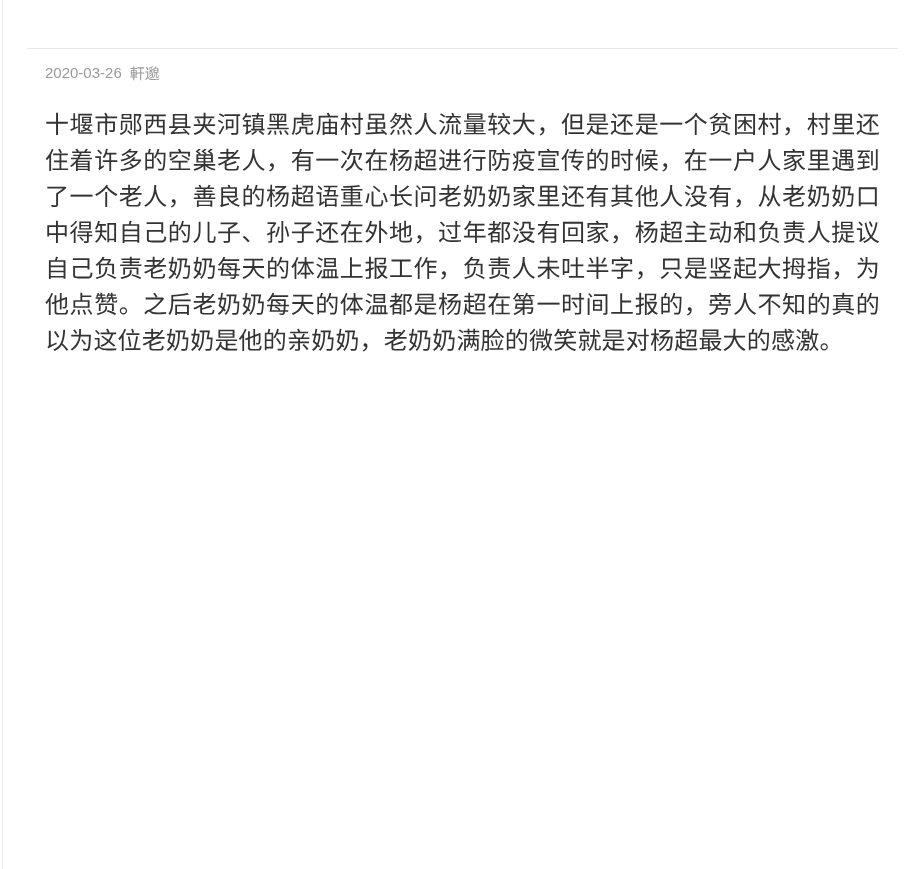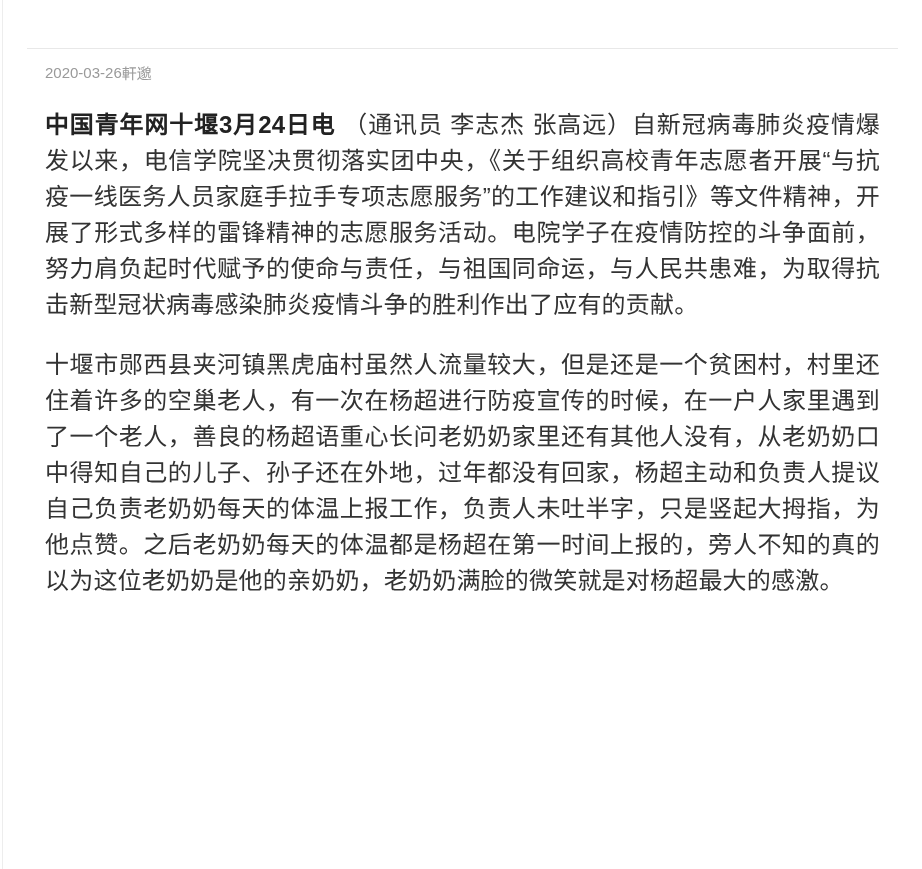--- a/index.html
+++ b/index.html
@@ -30,21 +30,21 @@
     border-top: 1px solid #e8e8e8;
     margin: 8px -18px 0 -18px;
     height: 0;
   }
   .meta-row {
     margin-top: 13px;
     font-size: 15px;
     color: #9a9a9a;
     display: flex;
     align-items: center;
-    gap: 0;
+    gap: 8px;
   }
   .article-body { margin-top: 10px; }
   .article-body p {
     font-size: 24px;
     line-height: 36px;
     color: #333333;
     text-align: justify;
     margin-top: 24px;
     letter-spacing: 0.2px;
   }
@@ -57,19 +57,18 @@
 
 
   <hr class="divider">
 
   <div class="meta-row">
     <span>2020-03-26</span>
     <span>軒邈</span>
   </div>
 
   <div class="article-body">
-    <p><b>中国青年网十堰3月24日电</b><span> （通讯员 李志杰 张高远）自新冠病毒肺炎疫情爆发以来，电信学院坚决贯彻落实团中央，《关于组织高校青年志愿者开展“与抗疫一线医务人员家庭手拉手专项志愿服务”的工作建议和指引》等文件精神，开展了形式多样的雷锋精神的志愿服务活动。电院学子在疫情防控的斗争面前，努力肩负起时代赋予的使命与责任，与祖国同命运，与人民共患难，为取得抗击新型冠状病毒感染肺炎疫情斗争的胜利作出了应有的贡献。</span></p>
 
 
     <p><span>十堰市郧西县夹河镇黑虎庙村虽然人流量较大，但是还是一个贫困村，村里还住着许多的空巢老人，有一次在杨超进行防疫宣传的时候，在一户人家里遇到了一个老人，善良的杨超语重心长问老奶奶家里还有其他人没有，从老奶奶口中得知自己的儿子、孙子还在外地，过年都没有回家，杨超主动和负责人提议自己负责老奶奶每天的体温上报工作，负责人未吐半字，只是竖起大拇指，为他点赞。之后老奶奶每天的体温都是杨超在第一时间上报的，旁人不知的真的以为这位老奶奶是他的亲奶奶，老奶奶满脸的微笑就是对杨超最大的感激。</span></p>
   </div>
 
 </div>
 
 </body></html>

